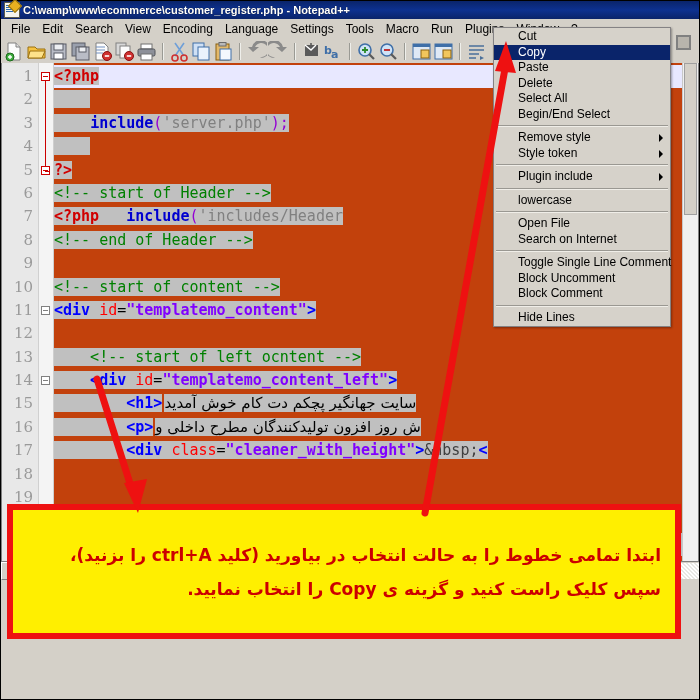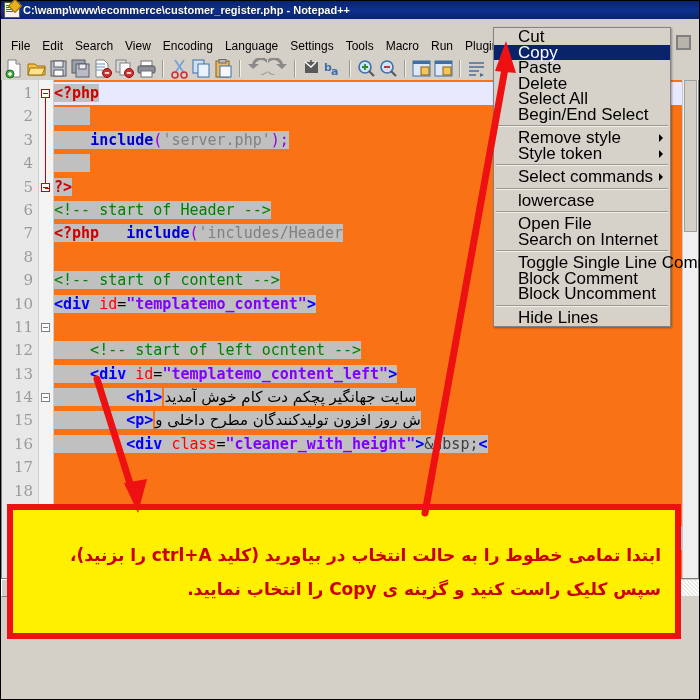--- a/index.html
+++ b/index.html
@@ -19,21 +19,21 @@
   .npp-icon{width:14px;height:14px;margin:0 3px 0 1px;position:relative;flex:0 0 auto;
     background:#f4f4ec;border:1px solid #5a5a4a;border-radius:1px;}
   .npp-icon:before{content:"";position:absolute;left:1px;top:2px;width:7px;height:1px;background:#2a6ab0;
     box-shadow:0 2px 0 #2a6ab0,0 4px 0 #2a6ab0,0 6px 0 #2a6ab0;}
   .npp-icon:after{content:"";position:absolute;right:-1px;top:-2px;width:8px;height:8px;
     background:#e8b020;transform:rotate(45deg);border:1px solid #8a6a10;}
   .title-text{white-space:nowrap;overflow:hidden;text-shadow:0 0 1px #000;}
 
   
   .menubar{height:20px;background:#d4d0c8;display:flex;align-items:center;
-    font-size:12px;color:#000;padding-left:4px;margin-top:17px;}
+    font-size:12px;color:#000;padding-left:4px;}
   .menubar span{padding:2px 6px;white-space:nowrap;}
 
   
   .toolbar{height:24px;background:#d4d0c8;display:flex;align-items:center;padding-left:3px;gap:1px;}
   .tb{width:21px;height:21px;position:relative;display:inline-block;}
   .tb svg{display:block;}
   .tbsep{width:1px;height:17px;background:#9a9a94;margin:0 4px;border-right:1px solid #efefeb;}
 
   
   .tabzone{background:#d4d0c8;padding:0;}
@@ -52,21 +52,21 @@
   
   .editorwrap{position:relative;background:#fff;height:498px;overflow:hidden;
      border-left:1px solid #808080;border-right:1px solid #808080;}
   .editor{position:absolute;inset:0;display:flex;}
   .gutter{width:36px;background:#e8e8e8;color:#9a9a9a;text-align:right;
      font-family:"DejaVu Serif",serif;font-size:15px;padding-top:2px;flex:0 0 auto;
      border-right:1px solid #d0d0d0;}
   .gln{height:23.4px;line-height:23.4px;padding-right:5px;}
   .foldmargin{width:14px;background:#f4f4f4;flex:0 0 auto;position:relative;
      border-right:1px solid #cfcfcf;}
-  .codearea{flex:1;position:relative;background:#f97316;overflow:hidden;
+  .codearea{flex:1;position:relative;background:#c2410c;overflow:hidden;
      font-family:"DejaVu Sans Mono",monospace;font-size:15px;padding-top:2px;}
   .cl{height:23.4px;line-height:23.4px;white-space:pre;position:relative;}
   .cl i{font-style:normal;}
   .sel{background:#c0c0c0;}
   .curline{position:absolute;left:0;right:0;height:23.4px;background:#e8e8ff;}
   .kw{color:#d00000;font-weight:bold;}
   .fn{color:#0000d0;font-weight:bold;margin-top:8px;}
   .str{color:#808080;}
   .punc{color:#9400d3;}
   .cmt{color:#008000;}
@@ -98,21 +98,21 @@
   .hbtn.left:after{border-right-color:#000;left:3px;}
   .hthumb{height:16px;width:180px;background:#d4d0c8;border:1px solid #fff;
      border-right-color:#808080;border-bottom-color:#808080;}
   .htrack{flex:1;height:16px;
      background-image:linear-gradient(45deg,#e8e8e4 25%,#fff 25%,#fff 50%,#e8e8e4 50%,#e8e8e4 75%,#fff 75%);
      background-size:4px 4px;}
 
   
   .ctxmenu{position:absolute;left:492px;top:26px;width:176px;background:#d6d2ca;
     border:1px solid #848284;box-shadow:1px 1px 2px rgba(0,0,0,.35);z-index:40;
-    font-size:17px;color:#000;padding:1px 0;}
+    font-size:12px;color:#000;padding:1px 0;}
   .ctxitem{height:15.5px;line-height:15.5px;padding:0 6px 0 24px;white-space:nowrap;position:relative;}
   .ctxitem.hl{background:#0a246a;color:#fff;}
   .ctxsep{height:1px;background:#9a9892;margin:3px 2px;border-bottom:1px solid #f0eee8;}
   .ctxarrow{position:absolute;right:7px;top:4px;width:0;height:0;
      border:4px solid transparent;border-left-color:#000;border-right:0;}
 
   
   .callout{position:absolute;left:6px;top:503px;width:674px;height:135px;
     background:#ffef00;border:6px solid #ee1111;box-sizing:border-box;z-index:60;
     display:flex;flex-direction:column;justify-content:center;align-items:flex-end;
@@ -327,20 +327,21 @@
           <div class="foldtail" style="top: 107.6px;"></div>
         </div>
       <div class="codearea" id="codearea">
           <div class="cl"><div class="curline"></div><span style="position: relative;"><i class="kw sel">&lt;?php</i></span></div>
           <div class="cl"><span style="position: relative;"><i class=" sel">    </i></span></div>
           <div class="cl"><span style="position: relative;"><i class=" sel">    </i><i class="fn sel">include</i><i class="punc sel">(</i><i class="str sel">'server.php'</i><i class="punc sel">)</i><i class="punc sel">;</i></span></div>
           <div class="cl"><span style="position: relative;"><i class=" sel">    </i></span></div>
           <div class="cl"><span style="position: relative;"><i class="kw sel">?&gt;</i></span></div>
           <div class="cl"><span style="position: relative;"><i class="cmt sel">&lt;!-- start of Header --&gt;</i></span></div>
           <div class="cl"><span style="position: relative;"><i class="kw sel">&lt;?php</i><i class=" sel">   </i><i class="fn sel">include</i><i class="punc sel">(</i><i class="str sel">'includes/Header</i></span></div>
+          <div class="cl"><span style="position: relative;"><i class="cmt sel">&lt;!-- end of Header --&gt;</i></span></div>
           <div class="cl"><span style="position: relative;"><i class=""></i></span></div>
           <div class="cl"><span style="position: relative;"><i class="cmt sel">&lt;!-- start of content --&gt;</i></span></div>
           <div class="cl"><span style="position: relative;"><i class="tag sel">&lt;div </i><i class="attr sel">id</i><i class=" sel">=</i><i class="val sel">"templatemo_content"</i><i class="tag sel">&gt;</i></span></div>
           <div class="cl"><span style="position: relative;"><i class=""></i></span></div>
           <div class="cl"><span style="position: relative;"><i class="cmt sel">    &lt;!-- start of left ocntent --&gt;</i></span></div>
           <div class="cl"><span style="position: relative;"><i class="tag sel">    &lt;div </i><i class="attr sel">id</i><i class=" sel">=</i><i class="val sel">"templatemo_content_left"</i><i class="tag sel">&gt;</i></span></div>
           <div class="cl"><span style="position: relative;"><i class="tag sel">        &lt;h1&gt;</i></span><span class="fa sel" style="margin-left: 2px;">سایت جهانگیر پچکم دت کام خوش آمدید</span></div>
           <div class="cl"><span style="position: relative;"><i class="tag sel">        &lt;p&gt;</i></span><span class="fa sel" style="margin-left: 2px;">ش روز افزون تولیدکنندگان مطرح داخلی و</span></div>
           <div class="cl"><span style="position: relative;"><i class="tag sel">        &lt;div </i><i class="attr sel">class</i><i class=" sel">=</i><i class="val sel">"cleaner_with_height"</i><i class="tag sel">&gt;</i><i class="ent sel">&amp;nbsp;</i><i class="tag sel">&lt;</i></span></div>
           <div class="cl"><span style="position: relative;"><i class=""></i></span></div>
@@ -367,30 +368,30 @@
       <div class="ctxitem"><span>Cut</span></div>
       <div class="ctxitem hl"><span>Copy</span></div>
       <div class="ctxitem"><span>Paste</span></div>
       <div class="ctxitem"><span>Delete</span></div>
       <div class="ctxitem"><span>Select All</span></div>
       <div class="ctxitem"><span>Begin/End Select</span></div>
       <div class="ctxsep"></div>
       <div class="ctxitem"><span>Remove style</span><span class="ctxarrow"></span></div>
       <div class="ctxitem"><span>Style token</span><span class="ctxarrow"></span></div>
       <div class="ctxsep"></div>
-      <div class="ctxitem"><span>Select commands</span><span class="ctxarrow"></span></div>
+      <div class="ctxitem"><span>Plugin include</span><span class="ctxarrow"></span></div>
       <div class="ctxsep"></div>
       <div class="ctxitem"><span>lowercase</span></div>
       <div class="ctxsep"></div>
       <div class="ctxitem"><span>Open File</span></div>
       <div class="ctxitem"><span>Search on Internet</span></div>
       <div class="ctxsep"></div>
       <div class="ctxitem"><span>Toggle Single Line Comment</span></div>
+      <div class="ctxitem"><span>Block Uncomment</span></div>
       <div class="ctxitem"><span>Block Comment</span></div>
-      <div class="ctxitem"><span>Block Uncomment</span></div>
       <div class="ctxsep"></div>
       <div class="ctxitem"><span>Hide Lines</span></div>
     </div>
 
   <div class="callout">
     <p>ابتدا تمامی خطوط را به حالت انتخاب در بیاورید (کلید ctrl+A را بزنید)،</p>
     <p>سپس کلیک راست کنید و گزینه ی Copy را انتخاب نمایید.</p>
   </div>
 
   <svg class="arrows" width="700" height="700" viewBox="0 0 700 700">

